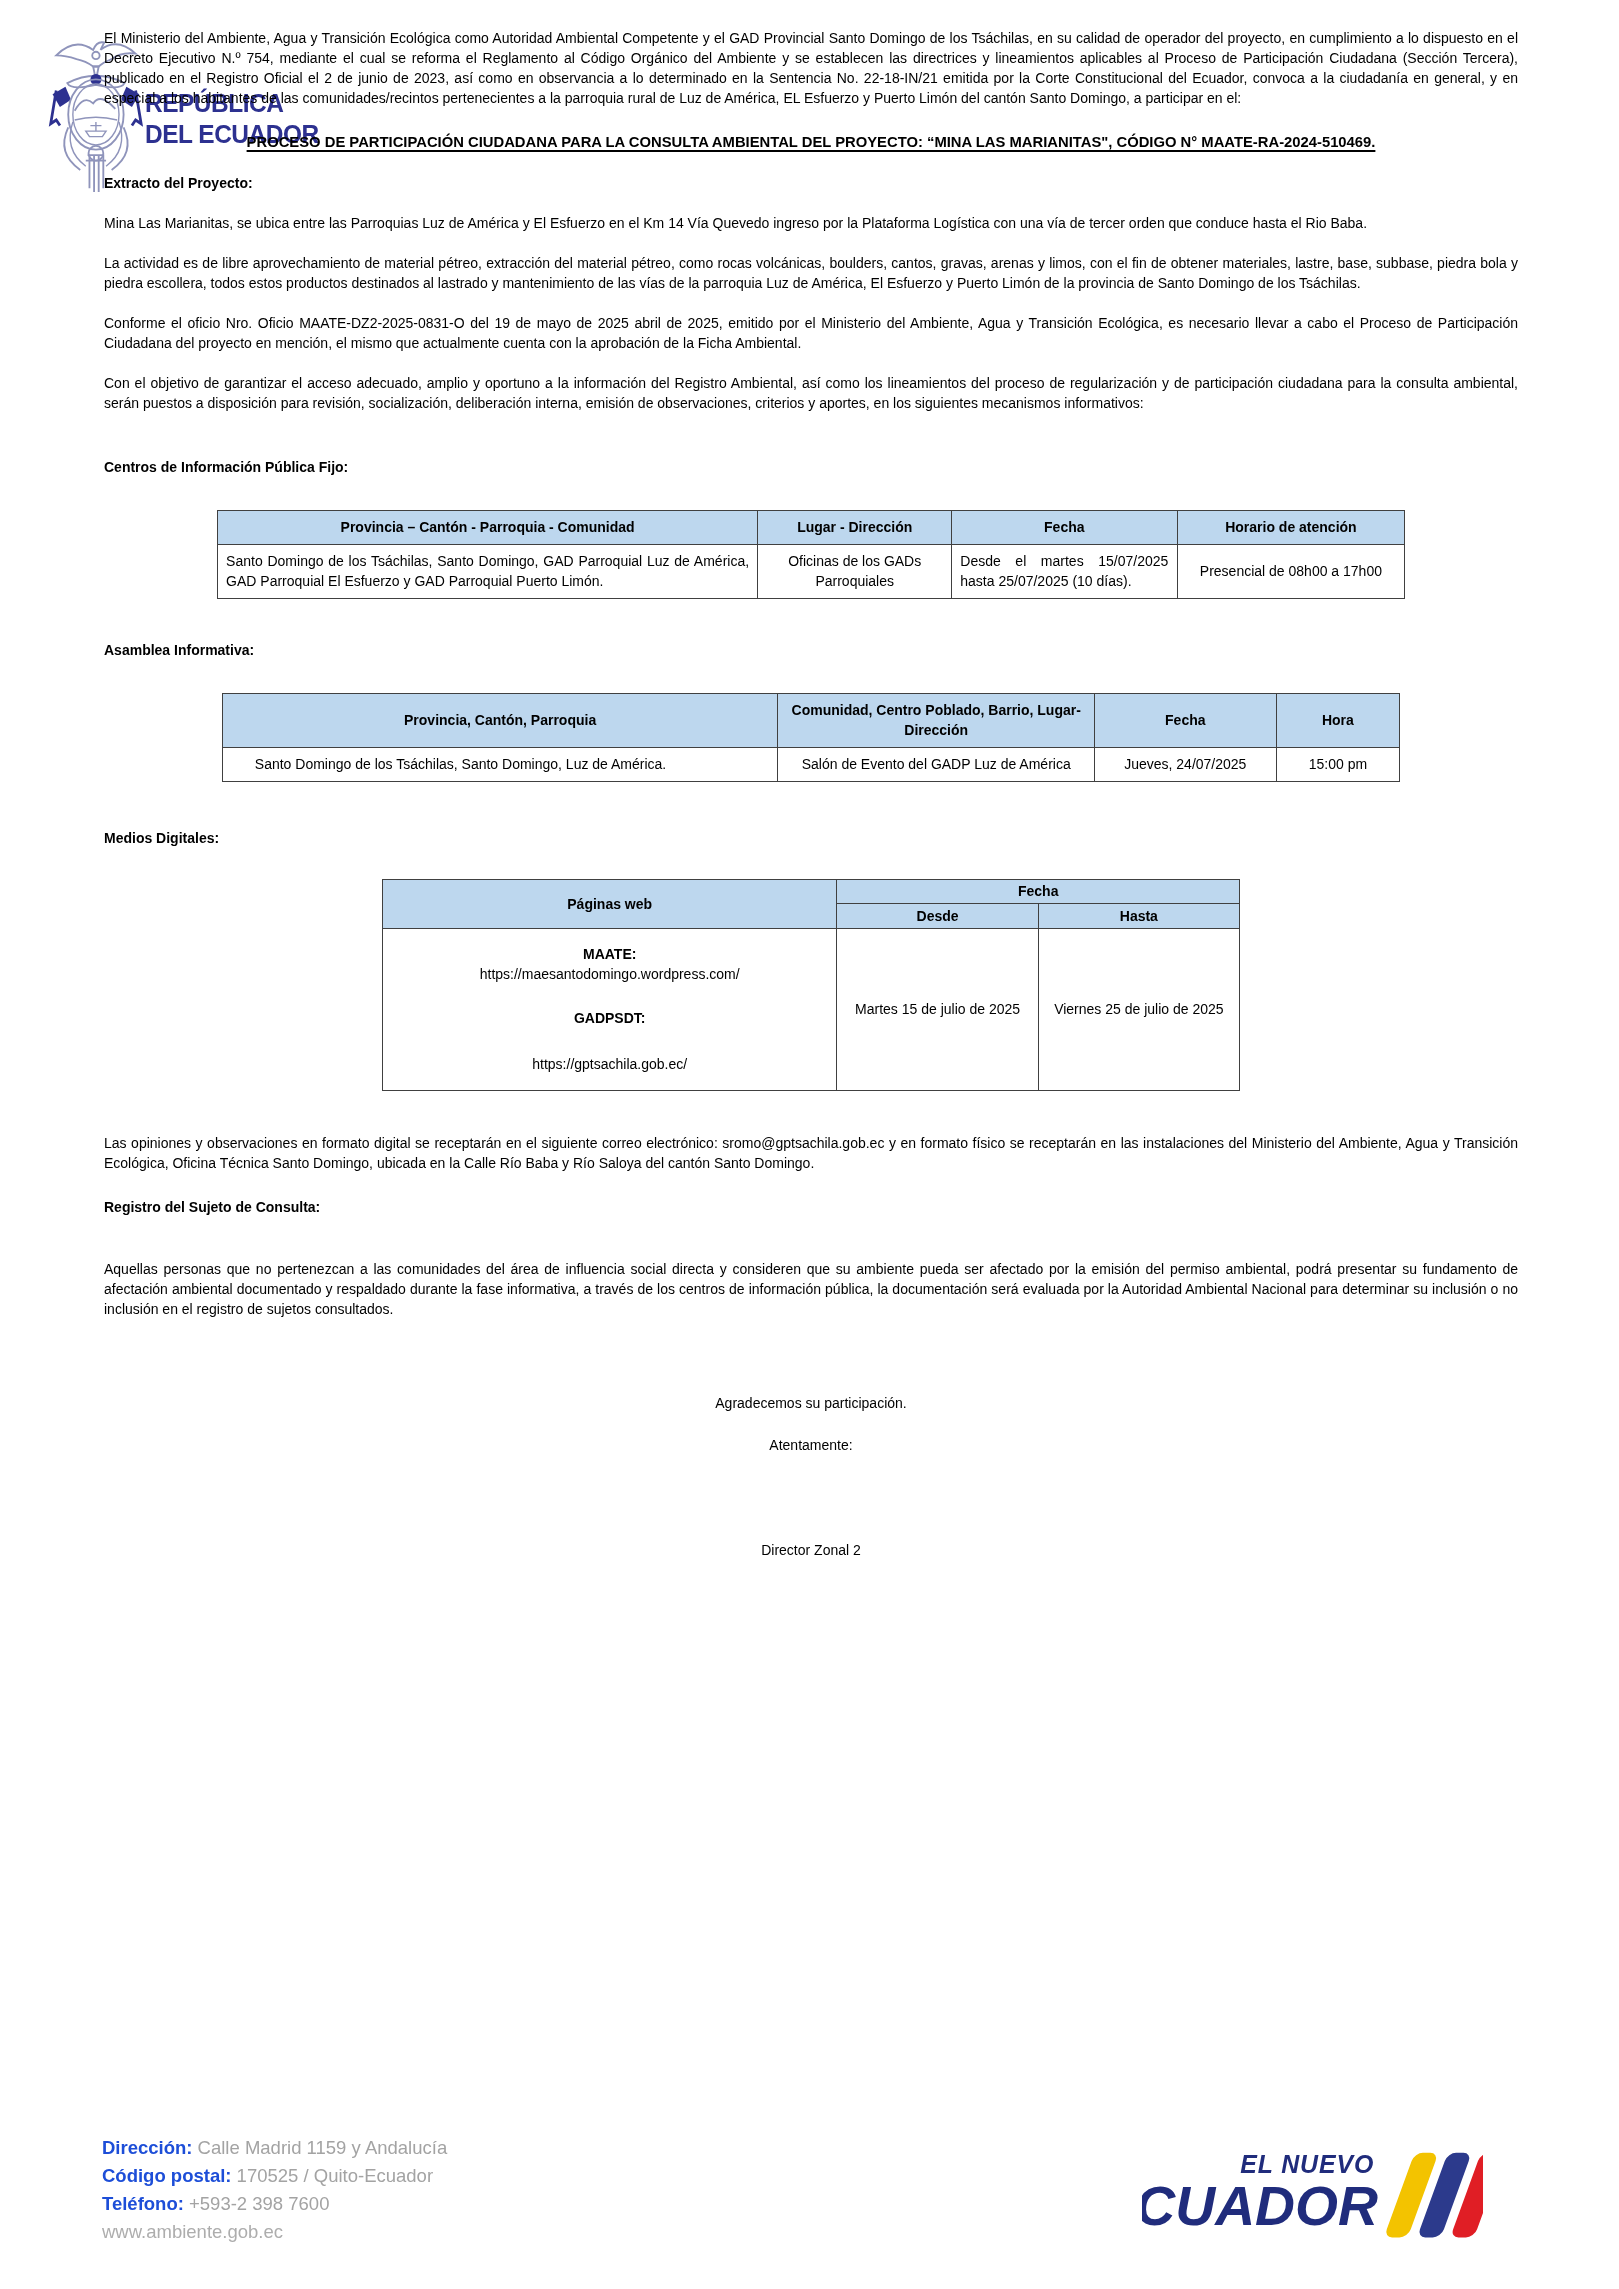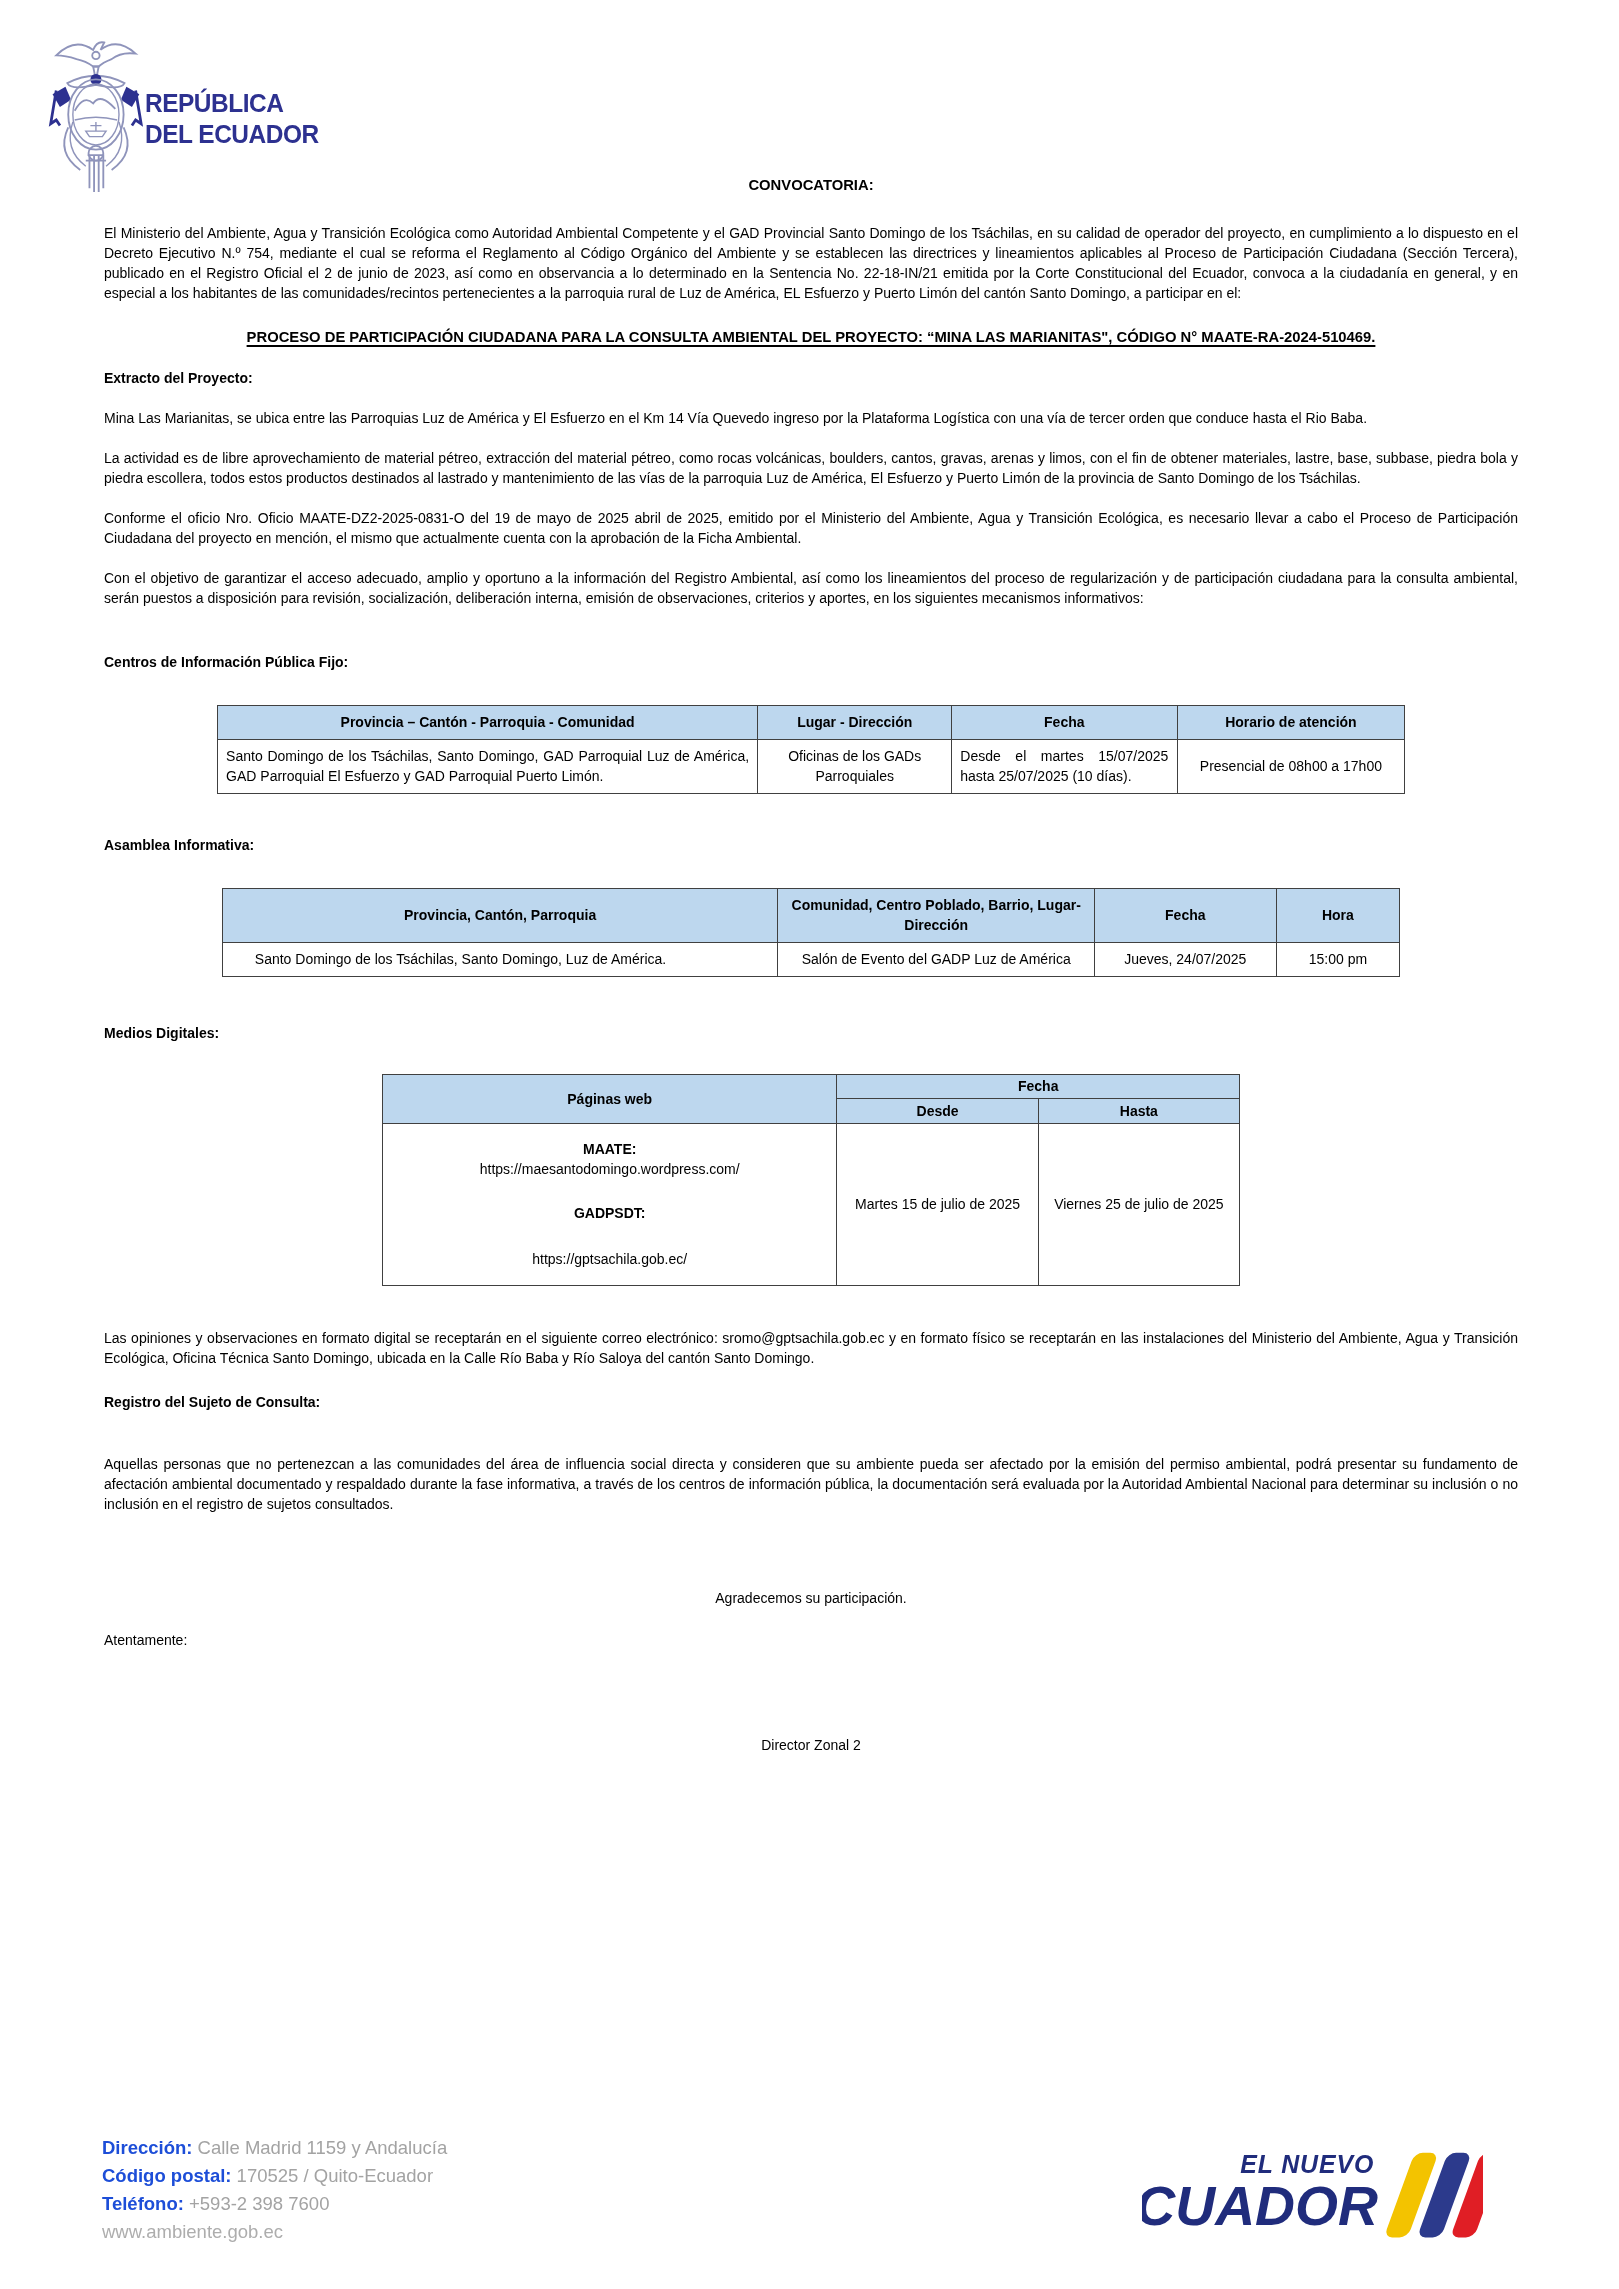--- a/index.html
+++ b/index.html
@@ -23,21 +23,21 @@
                    text-decoration:underline;text-decoration-thickness:1.8px;text-underline-offset:2.8px;}
   .sec-h{margin-top:20px;font-weight:bold;}
   .sec-h.extracto{margin-top:18.5px;}
   .sec-h.centros{margin-top:44px;}
   .sec-h.asamblea{margin-top:41px;}
   .sec-h.medios{margin-top:46px;}
   .sec-h.registro{margin-top:24px;}
   .p-opiniones{margin-top:42px;}
   .p-registro{margin-top:42px;}
   .thanks{margin-top:74px;text-align:center;}
-  .closing{margin-top:22px;text-align:left;}
+  .closing{margin-top:22px;text-align:center;}
   .signature{margin-top:85px;text-align:center;line-height:20px;}
 
   
   table{border-collapse:collapse;border:1.8px solid #404040;font-size:14px;line-height:20px;margin:0 auto;}
   th,td{border:0.9px solid #404040;vertical-align:middle;padding:6.5px 8.3px;}
   th{background:#BDD7EE;font-weight:bold;text-align:center;}
   .tbl-centros{margin-top:33px;width:1117px;table-layout:fixed;}
   .tbl-centros .c1{width:523px;} .tbl-centros .c2{width:176px;}
   .tbl-centros .c3{width:208px;} .tbl-centros .c4{width:210px;}
   .tbl-centros td.c1,.tbl-centros td.c3{text-align:justify;}
@@ -100,21 +100,20 @@
       </svg>
     </div>
     <div class="republic">
       <div>REPÚBLICA</div>
       <div>DEL ECUADOR</div>
     </div>
   </div>
 
   <div class="content">
 
-    <div class="doc-title">CONVOCATORIA:</div>
 
     <p class="p p-intro">El Ministerio del Ambiente, Agua y Transición Ecológica como Autoridad Ambiental Competente y el GAD Provincial Santo Domingo de los Tsáchilas, en su calidad de operador del proyecto, en cumplimiento a lo dispuesto en el Decreto Ejecutivo N.º 754, mediante el cual se reforma el Reglamento al Código Orgánico del Ambiente y se establecen las directrices y lineamientos aplicables al Proceso de Participación Ciudadana (Sección Tercera), publicado en el Registro Oficial el 2 de junio de 2023, así como en observancia a lo determinado en la Sentencia No. 22-18-IN/21 emitida por la Corte Constitucional del Ecuador, convoca a la ciudadanía en general, y en especial a los habitantes de las comunidades/recintos pertenecientes a la parroquia rural de Luz de América, EL Esfuerzo y Puerto Limón del cantón Santo Domingo, a participar en el:</p>
 
     <div class="process-heading">PROCESO DE PARTICIPACIÓN CIUDADANA PARA LA CONSULTA AMBIENTAL DEL PROYECTO: “MINA LAS MARIANITAS", CÓDIGO N° MAATE-RA-2024-510469.</div>
 
     <div class="sec-h extracto">Extracto del Proyecto:</div>
     <p class="p">Mina Las Marianitas, se ubica entre las Parroquias Luz de América y El Esfuerzo en el Km 14 Vía Quevedo ingreso por la Plataforma Logística con una vía de tercer orden que conduce hasta el Rio Baba.</p>
     <p class="p">La actividad es de libre aprovechamiento de material pétreo, extracción del material pétreo, como rocas volcánicas, boulders, cantos, gravas, arenas y limos, con el fin de obtener materiales, lastre, base, subbase, piedra bola y piedra escollera, todos estos productos destinados al lastrado y mantenimiento de las vías de la parroquia Luz de América, El Esfuerzo y Puerto Limón de la provincia de Santo Domingo de los Tsáchilas.</p>
     <p class="p">Conforme el oficio Nro. Oficio MAATE-DZ2-2025-0831-O del 19 de mayo de 2025 abril de 2025, emitido por el Ministerio del Ambiente, Agua y Transición Ecológica, es necesario llevar a cabo el Proceso de Participación Ciudadana del proyecto en mención, el mismo que actualmente cuenta con la aprobación de la Ficha Ambiental.</p>
     <p class="p">Con el objetivo de garantizar el acceso adecuado, amplio y oportuno a la información del Registro Ambiental, así como los lineamientos del proceso de regularización y de participación ciudadana para la consulta ambiental, serán puestos a disposición para revisión, socialización, deliberación interna, emisión de observaciones, criterios y aportes, en los siguientes mecanismos informativos:</p>

